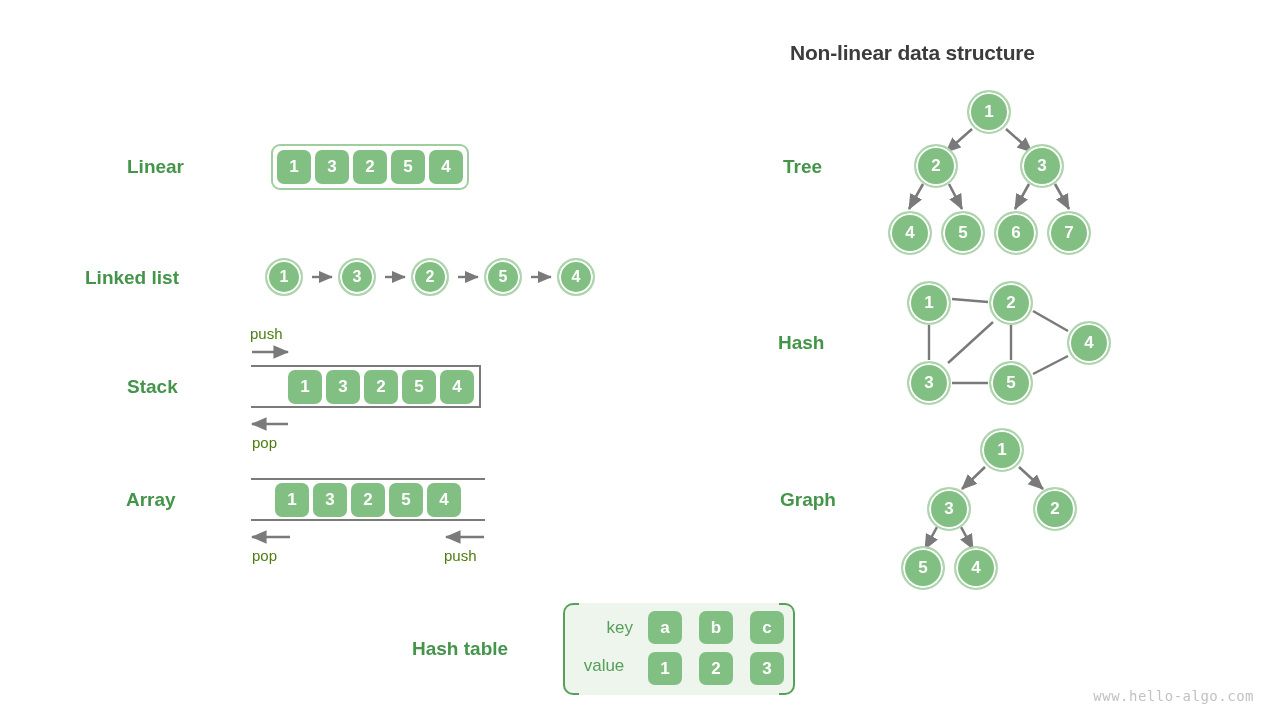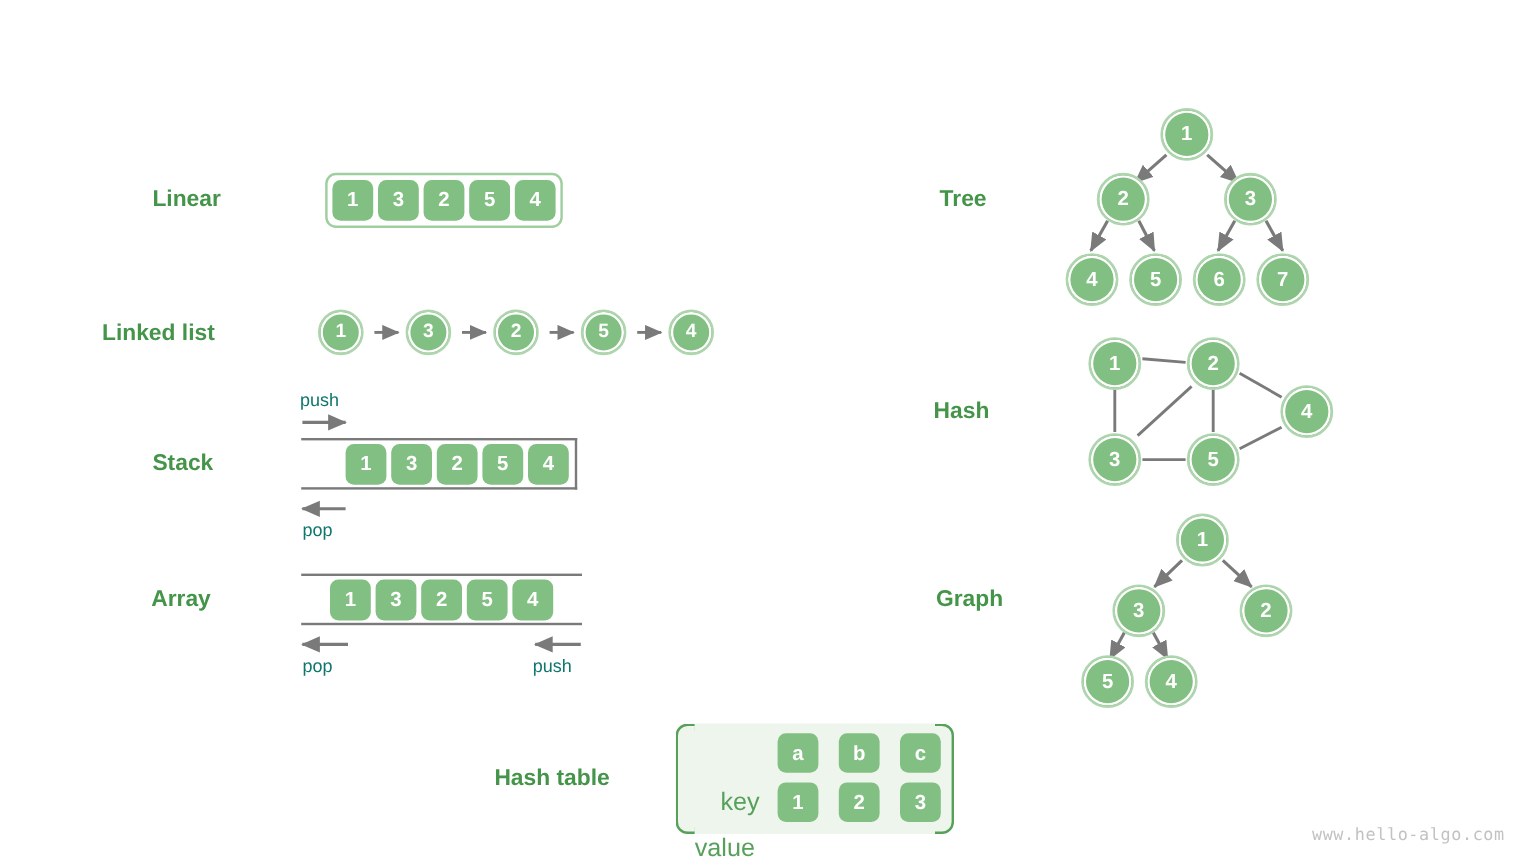--- a/index.html
+++ b/index.html
@@ -90,45 +90,44 @@
     align-items: center;
     justify-content: center;
     padding: 4px 0;
     background: #ffffff;
   }
 
   
   .op-label {
     position: absolute;
     font-size: 15px;
-    color: #0f766e;
+    color: #4d7c0f;
     white-space: nowrap;
   }
 
   
   .hash-panel {
     position: absolute;
     background: #edf5ed;
     border-radius: 14px;
   }
   .hash-bracket {
     position: absolute;
     width: 16px;
     border: 2px solid #56a05a;
     border-radius: 10px;
   }
   .hash-bracket.left  { border-right: none; border-top-right-radius: 0; border-bottom-right-radius: 0; }
   .hash-bracket.right { border-left: none;  border-top-left-radius: 0;  border-bottom-left-radius: 0;  }
   .hash-rowlabel {
     position: absolute;
-    font-size: 21px;
+    font-size: 17px;
     color: #56a05a;
     white-space: nowrap;
     text-align: right;
-    margin-top: 39px;
   }
 
   
   .node {
     position: absolute;
     width: 44px; height: 44px;
     border-radius: 50%;
     background: #82bf82;
     border: 2px solid #aed5ae;
     box-shadow: inset 0 0 0 2px #ffffff;
@@ -276,20 +275,21 @@
     <div class="cell" style="width:34px;height:33px;margin-right:13px;">a</div>
     <div class="cell" style="width:34px;height:33px;margin-right:13px;">b</div>
     <div class="cell" style="width:34px;height:33px;">c</div>
   </div>
   <div class="cell-row" style="left:648px; top:652px;">
     <div class="cell" style="width:34px;height:33px;margin-right:13px;">1</div>
     <div class="cell" style="width:34px;height:33px;margin-right:13px;">2</div>
     <div class="cell" style="width:34px;height:33px;">3</div>
   </div>
 
+  <div class="section-title" style="left:790px; top:41px;">Non-linear data structure</div>
 
   <div class="row-label" style="left:783px; top:156px;">Tree</div>
   <div class="node" style="left:967px; top:90px;">1</div>
   <div class="node" style="left:914px; top:144px;">2</div>
   <div class="node" style="left:1020px; top:144px;">3</div>
   <div class="node" style="left:888px; top:211px;">4</div>
   <div class="node" style="left:941px; top:211px;">5</div>
   <div class="node" style="left:994px; top:211px;">6</div>
   <div class="node" style="left:1047px; top:211px;">7</div>
 

